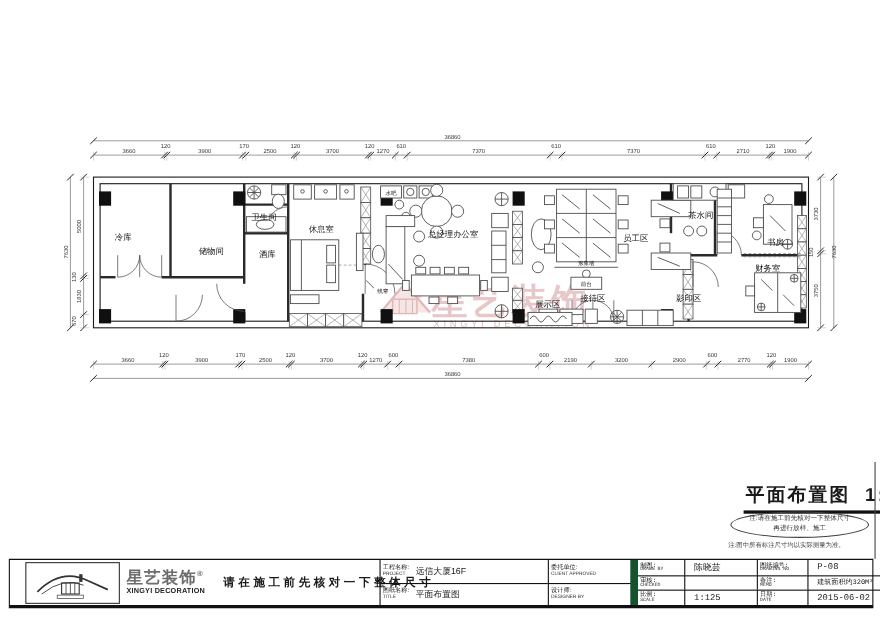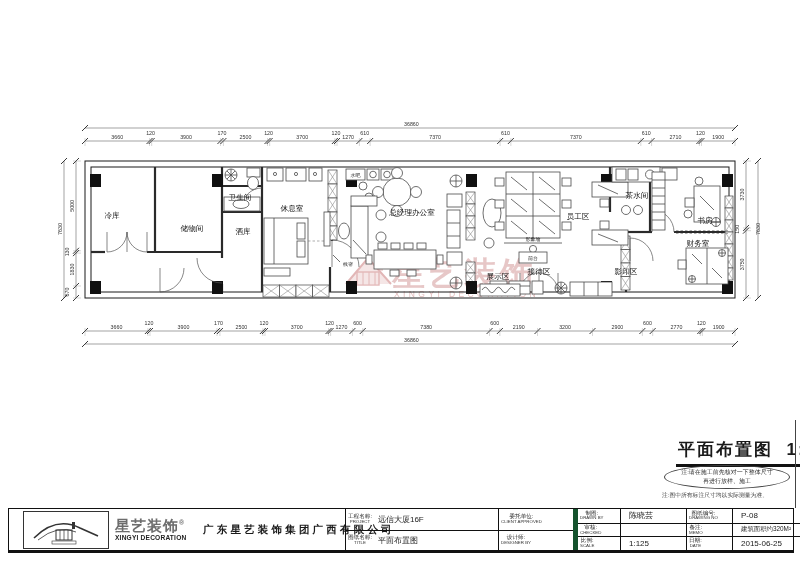--- a/index.html
+++ b/index.html
@@ -36,23 +36,23 @@
   .tb-logoBox{width:84px;height:36px;border:1px solid #333;margin-left:14px;flex:none;
     display:flex;align-items:center;justify-content:center;}
   .tb-brand{margin-left:6px;width:86px;flex:none;line-height:1;}
   .tb-brand-cn{font-size:15px;font-weight:bold;color:#6d6d6d;letter-spacing:1px;}
   .tb-brand-cn sup{font-size:7px;}
   .tb-brand-en{font-size:6.6px;font-weight:bold;color:#222;margin-top:2px;letter-spacing:.2px;}
   .tb-company{font-size:10.5px;font-weight:bold;letter-spacing:3.2px;white-space:nowrap;margin-left:2px;}
   .tb-mid{width:228px;display:grid;grid-template-columns:152px 76px;grid-template-rows:1fr 1fr;
     border-left:1px solid #111;box-sizing:border-box;}
   .tb-right{width:222px;display:grid;grid-template-columns:42px 66px 46px 68px;
-    grid-template-rows:1fr 1fr 1fr;border-left:5px solid #14532d;box-sizing:border-box;}
+    grid-template-rows:1fr 1fr 1fr;border-left:7px solid #14532d;box-sizing:border-box;font-family:Liberation Mono, monospace;}
   .cell{border-left:1px solid #111;border-top:1px solid #111;display:flex;align-items:center;
-    padding:1px 2px;box-sizing:border-box;overflow:hidden;text-align:center;}
+    padding:1px 2px;box-sizing:border-box;overflow:hidden;}
   .cell.first-col{border-left:none;}
   .cell.first-row{border-top:none;}
   .lab{line-height:1.05;flex:none;}
   .lab .cn{font-size:5.6px;color:#222;}
   .lab .en{font-size:4.4px;color:#333;}
   .val{font-size:8px;margin-left:6px;white-space:nowrap;}
   .val.small{font-size:6.4px;}
 </style>
 </head>
 <body>
@@ -617,21 +617,21 @@
         <line x1="36" y1="16" x2="36" y2="26" stroke="#333" stroke-width="0.7"></line>
         <line x1="40" y1="16" x2="40" y2="26" stroke="#333" stroke-width="0.7"></line>
         <rect x="44" y="8" width="3" height="7" fill="#333"></rect>
         <rect x="24" y="27" width="24" height="3" fill="none" stroke="#333" stroke-width="0.6"></rect>
       </svg>
     </div>
     <div class="tb-brand">
       <div class="tb-brand-cn"><span>星艺装饰</span><sup>®</sup></div>
       <div class="tb-brand-en">XINGYI DECORATION</div>
     </div>
-    <div class="tb-company">广东星艺装饰集团广西有限公司</div>
+    <div class="tb-company">请在施工前先核对一下整体尺寸</div>
   </div>
 
   <div class="tb-mid">
     <div class="cell first-col first-row">
       <div class="lab">
           <div class="cn">工程名称:</div>
           <div class="en">PROJECT</div>
         </div>
       <div class="val">远信大厦16F</div>
     </div>
@@ -706,19 +706,19 @@
     <div class="cell">
         <div class="val">1:125</div>
       </div>
     <div class="cell">
       <div class="lab">
           <div class="cn">日期:</div>
           <div class="en">DATE</div>
         </div>
     </div>
     <div class="cell">
-        <div class="val">2015-06-25</div>
+        <div class="val">2015-06-02</div>
       </div>
   </div>
 </div>
 
 
 
 
 </body></html>

